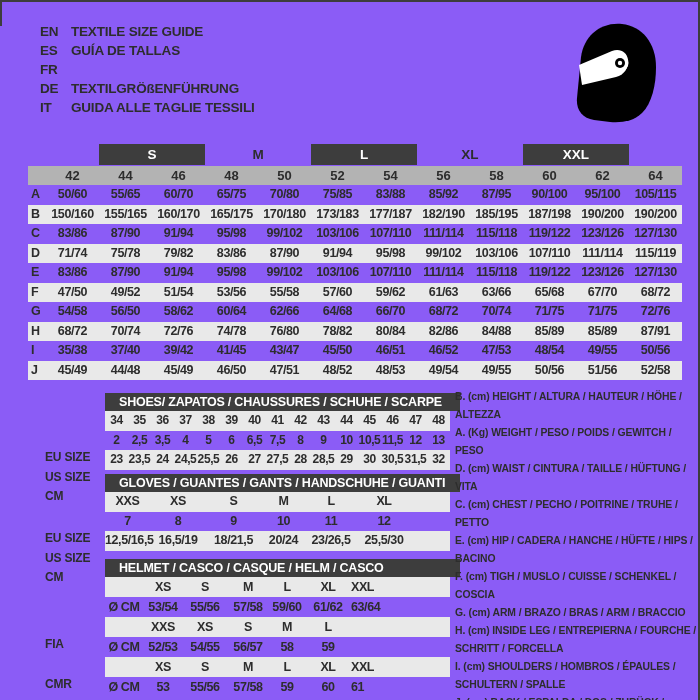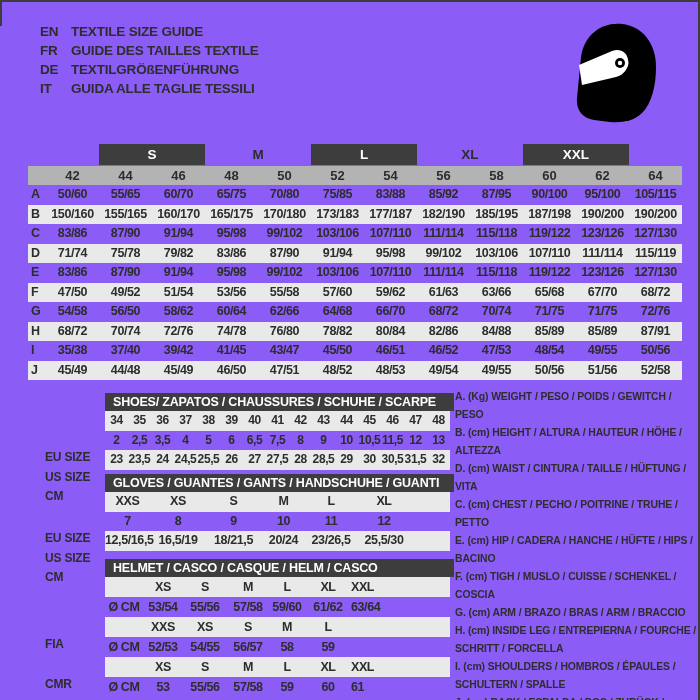--- a/index.html
+++ b/index.html
@@ -31,21 +31,21 @@
   .headrow{height:19px;background:var(--headgray,#b3b3b3);}
   .headrow .cell{text-align:center;font-size:13px;line-height:19px;}
   .srow{height:19.5px;font-size:12.5px;}
   .srow.stripe{background:var(--stripe,#e9e9e9);}
   .srow .cell{text-align:center;line-height:19.5px;letter-spacing:-0.4px;white-space:nowrap;}
   .srow .letter{text-align:left;padding-left:3px;letter-spacing:0;}
 
   
   .subtable{position:absolute;left:45px;width:405px;}
   .subhead{margin-left:60px;width:341px;height:18px;background:var(--dark,#3d3d3d);color:#fff;
-           font-size:12.5px;line-height:18px;padding-left:8px;letter-spacing:-0.2px;white-space:nowrap;overflow:hidden;}
+           font-size:12.5px;line-height:18px;padding-left:14px;letter-spacing:-0.2px;white-space:nowrap;overflow:hidden;}
   .subrow{display:flex;}
   .subrow .rlabel{width:60px;font-size:12px;letter-spacing:-0.2px;margin-top:37px;}
   .subrow .rdata{width:345px;display:grid;}
   .subrow.gray .rdata{background:var(--stripe,#e9e9e9);}
   .rdata .cell{text-align:center;letter-spacing:-0.4px;white-space:nowrap;}
   .shoes-t .subrow{height:19.5px;line-height:19.5px;}
   .shoes-t .rdata{grid-template-columns:repeat(15,1fr);font-size:12px;}
   .gloves-t .subrow{height:19.5px;line-height:19.5px;}
   .gloves-t .rdata{grid-template-columns:45px 56px 55px 45px 50px 56px 38px;font-size:12.5px;}
   .helm-t .subrow{height:20px;line-height:20px;}
@@ -62,22 +62,25 @@
   <div class="b-top"></div>
   <div class="b-right"></div>
   <div class="b-left-stub"></div>
 
   <div class="langs">
       <div class="lang-row">
         <div class="lang-code">EN</div>
         <div class="lang-label">TEXTILE SIZE GUIDE</div>
       </div>
       <div class="lang-row">
+        <div class="lang-code">ES</div>
+        <div class="lang-label">GUÍA DE TALLAS</div>
+      </div>
+      <div class="lang-row">
         <div class="lang-code">FR</div>
-        <div class="lang-label">GUIDE DES TAILLES TEXTILE</div>
       </div>
       <div class="lang-row">
         <div class="lang-code">DE</div>
         <div class="lang-label">TEXTILGRÖßENFÜHRUNG</div>
       </div>
       <div class="lang-row">
         <div class="lang-code">IT</div>
         <div class="lang-label">GUIDA ALLE TAGLIE TESSILI</div>
       </div>
     </div>
@@ -446,22 +449,22 @@
             <div class="cell">57/58</div>
             <div class="cell">59</div>
             <div class="cell">60</div>
             <div class="cell">61</div>
           </div>
         </div>
       </div>
   </div>
 
   <div class="legend" id="legend">
+      <div class="legend-line">B. (cm) HEIGHT / ALTURA / HAUTEUR / HÖHE / ALTEZZA</div>
       <div class="legend-line">A. (Kg) WEIGHT / PESO / POIDS / GEWITCH / PESO</div>
-      <div class="legend-line">B. (cm) HEIGHT / ALTURA / HAUTEUR / HÖHE / ALTEZZA</div>
       <div class="legend-line">D. (cm) WAIST / CINTURA / TAILLE / HÜFTUNG / VITA</div>
       <div class="legend-line">C. (cm) CHEST / PECHO / POITRINE / TRUHE / PETTO</div>
       <div class="legend-line">E. (cm) HIP / CADERA / HANCHE / HÜFTE / HIPS / BACINO</div>
       <div class="legend-line">F. (cm) TIGH / MUSLO / CUISSE / SCHENKEL / COSCIA</div>
       <div class="legend-line">G. (cm) ARM / BRAZO / BRAS / ARM / BRACCIO</div>
       <div class="legend-line">H. (cm) INSIDE LEG / ENTREPIERNA / FOURCHE / SCHRITT / FORCELLA</div>
       <div class="legend-line">I. (cm) SHOULDERS / HOMBROS / ÉPAULES / SCHULTERN / SPALLE</div>
       <div class="legend-line">J. (cm) BACK / ESPALDA / DOS / ZURÜCK / INDIETRO</div>
     </div>
 </div>

